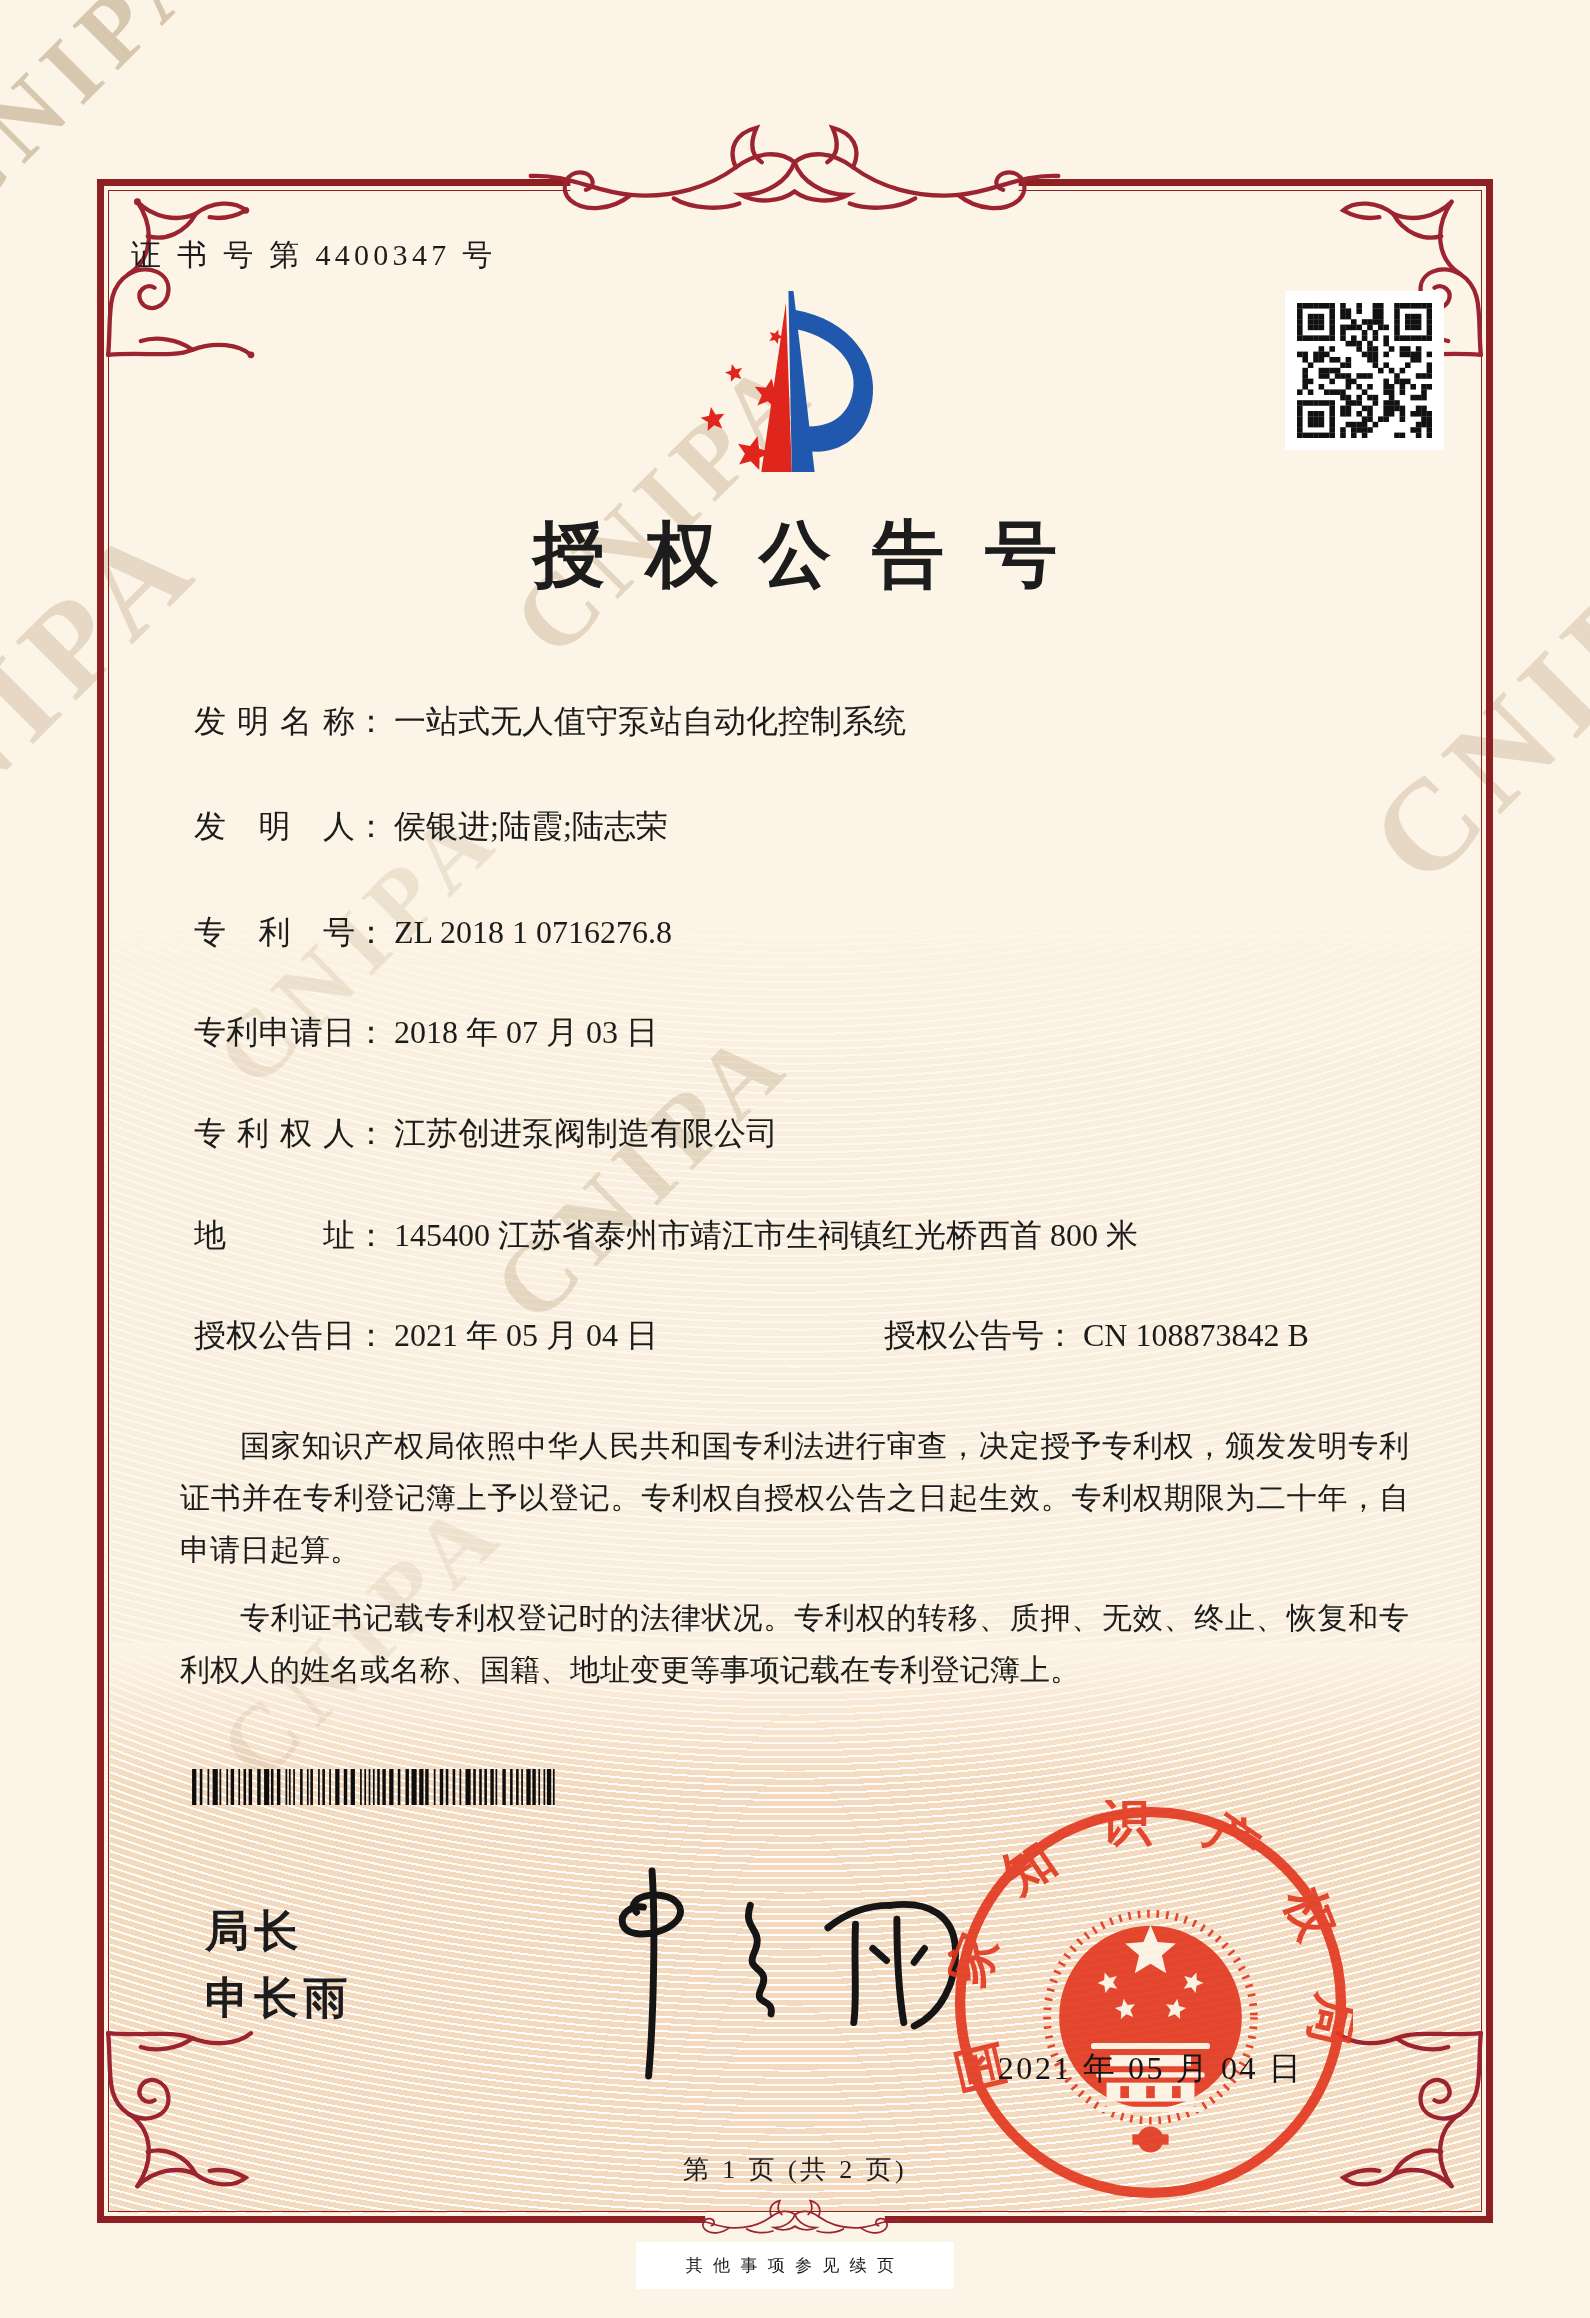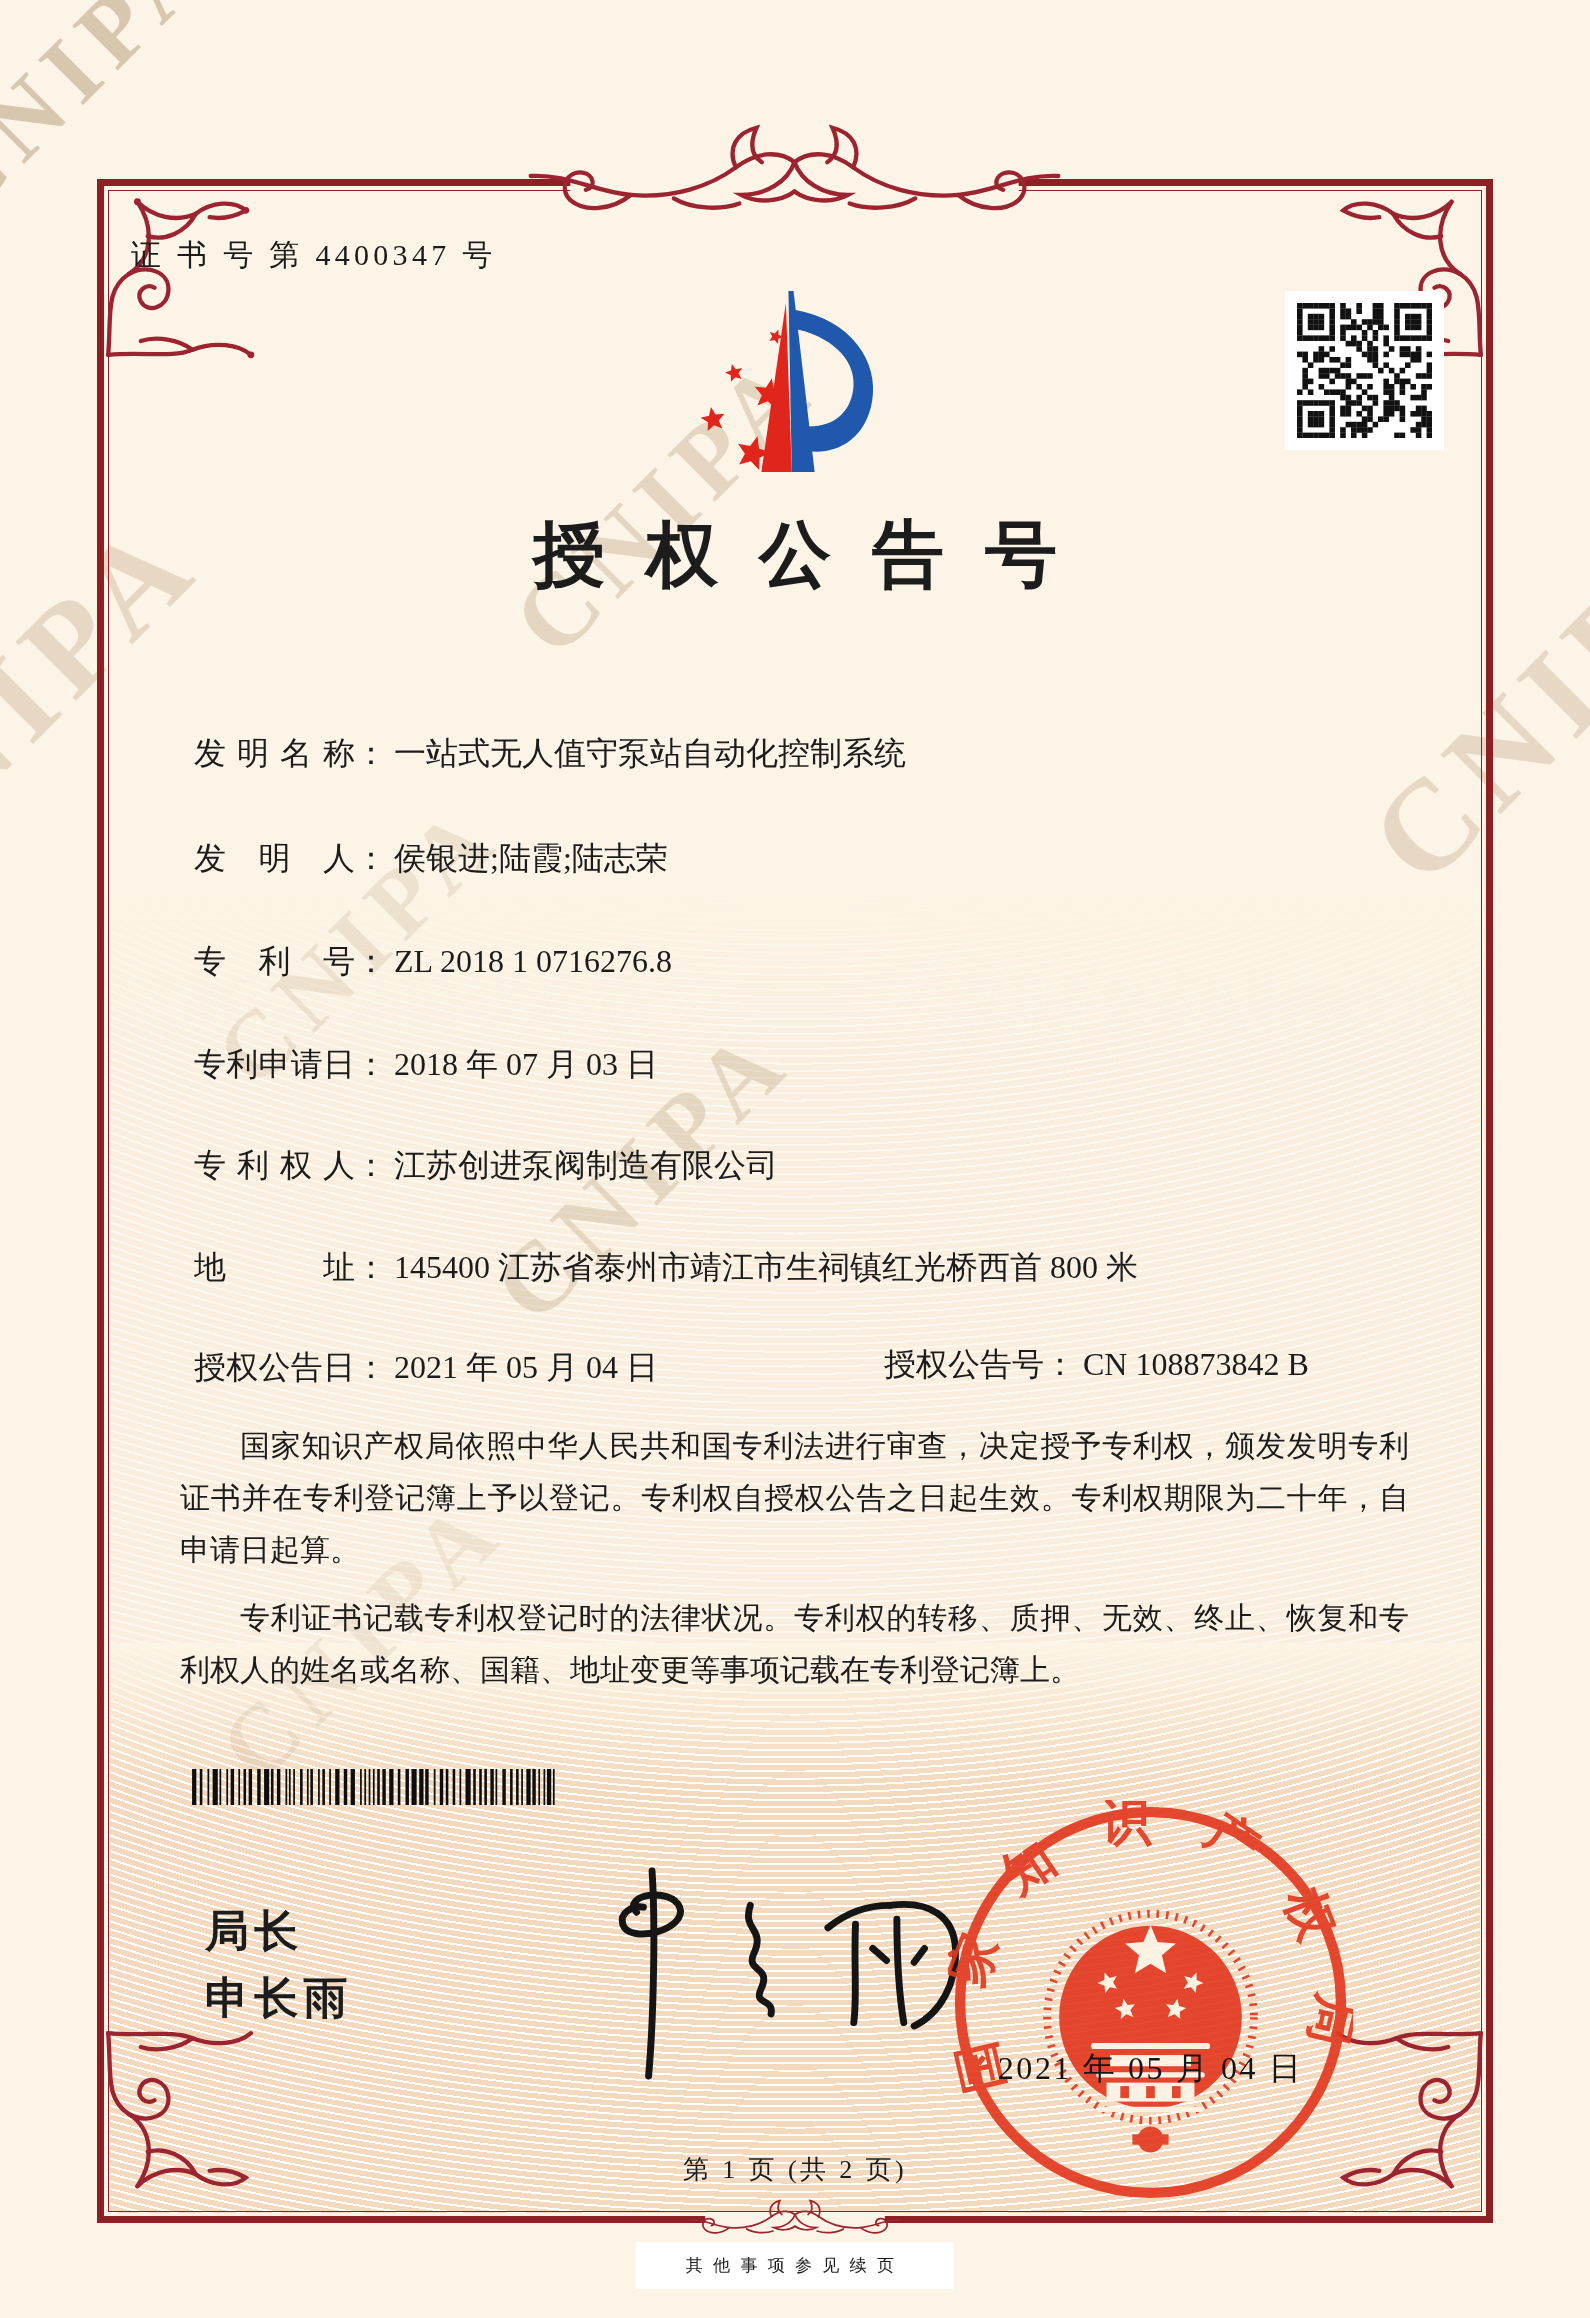--- a/index.html
+++ b/index.html
@@ -34,21 +34,21 @@
 
   .content{position:absolute;z-index:4;}
 
   .cert-no{left:131px;top:235px;font-size:30px;letter-spacing:4.3px;}
 
   .title-wrap{left:0;right:0;top:507px;text-align:center;}
   .title-wrap span{font-size:72px;font-weight:700;letter-spacing:41px;margin-right:-41px;}
 
   .row{left:194px;width:1224px;font-size:32px;display:flex;align-items:baseline;}
   .flabel{display:inline-block;width:161px;text-align:justify;text-align-last:justify;}
-  .fvalue{margin-left:7px;white-space:nowrap;margin-top:32px;}
+  .fvalue{margin-left:7px;white-space:nowrap;}
   .pair2{position:absolute;left:690px;top:0;display:flex;align-items:baseline;}
 
   .paras{left:164px;top:1404px;width:1261px;font-size:30px;line-height:52px;
          text-align:justify;}
   .paras p{margin:16px;text-indent:2em;}
 
   .signer{left:205px;font-size:44px;font-weight:700;letter-spacing:5.2px;
           font-family:"Liberation Sans","DejaVu Sans",sans-serif;z-index:5;}
 
   .seal-date{left:948px;top:2047px;width:405px;text-align:center;font-size:32px;

